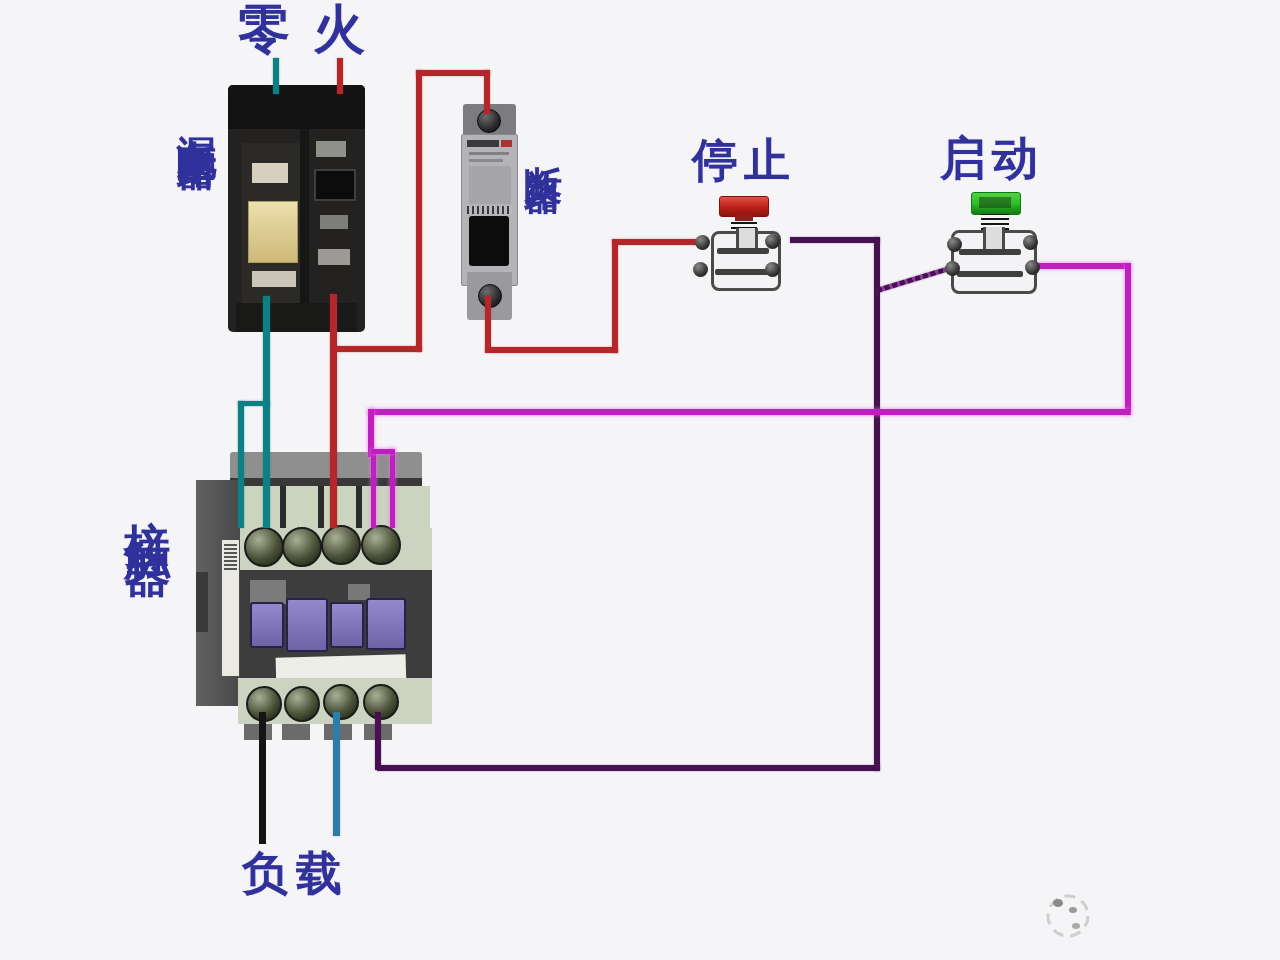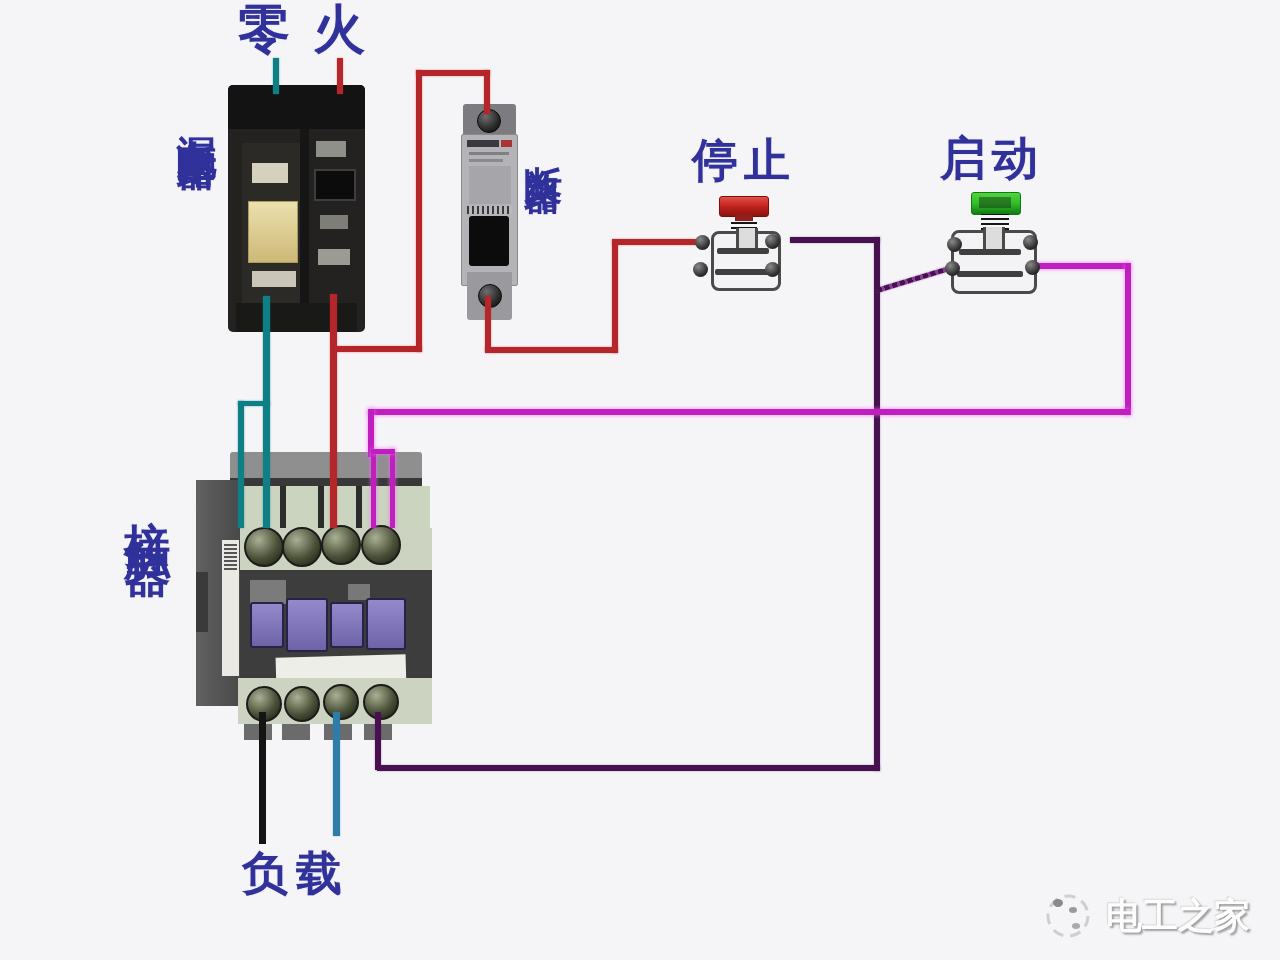--- a/index.html
+++ b/index.html
@@ -218,14 +218,13 @@
 <div class="bscrew" style="left:945px;top:261px;"></div>
 <div class="bscrew" style="left:1025px;top:260px;"></div>
 
 <div class="abs wm">
   <svg width="56" height="56" viewBox="0 0 56 56" style="position:absolute;left:0;top:2px;">
     <circle cx="28" cy="30" r="20" fill="none" stroke="#cfcfcf" stroke-width="3" stroke-dasharray="11 7"></circle>
     <ellipse cx="18" cy="17" rx="5" ry="4" fill="#8a8a8a"></ellipse>
     <ellipse cx="33" cy="24" rx="4" ry="3" fill="#9a9a9a"></ellipse>
     <ellipse cx="36" cy="40" rx="4" ry="3" fill="#aaaaaa"></ellipse>
   </svg>
-  <div class="txt">电工之家</div>
 </div>
 
 </body></html>

